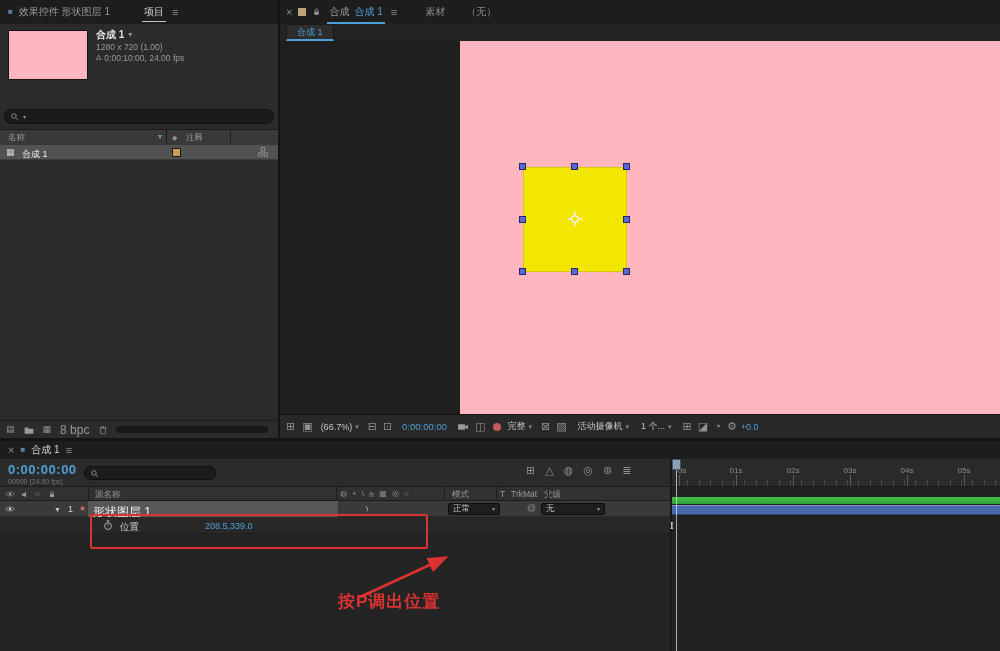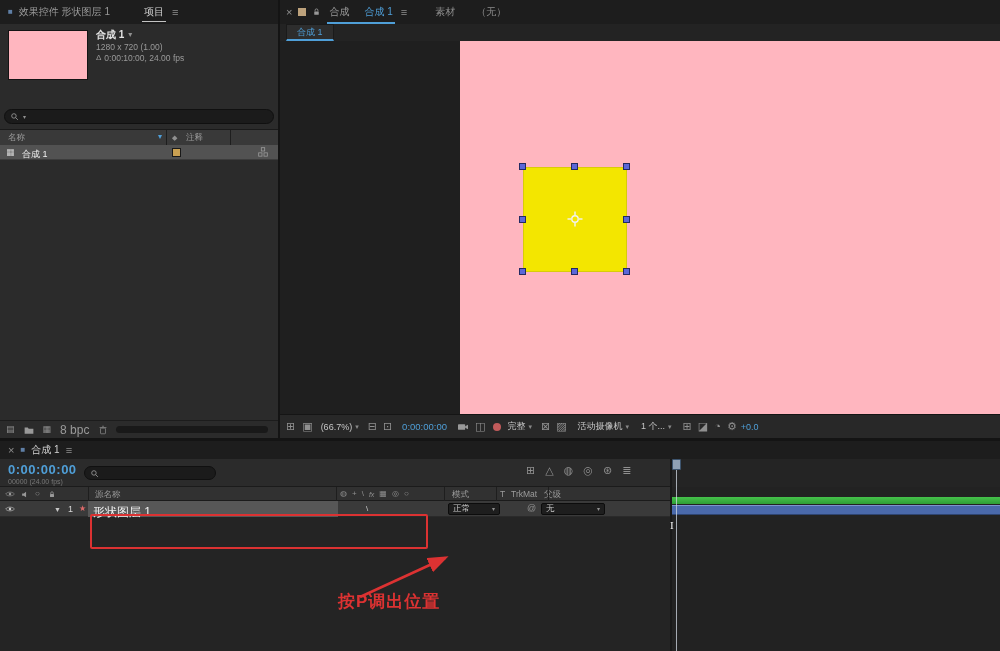--- a/index.html
+++ b/index.html
@@ -109,21 +109,21 @@
 
     <div class="abs tabbar flex" style="left:0;top:0;width:720px;height:24px;padding:0 6px;gap:6px">
       <span class="ico" style="font-size:11px">×</span>
       <span style="width:8px;height:8px;background:#bda27c;display:inline-block"></span>
       <span class="svgico">
           <svg width="9" height="10" viewBox="0 0 16 16">
             <rect x="4" y="7" width="8" height="6" rx="1" fill="currentColor"></rect>
             <path d="M5.5 7 V5 a2.5 2.5 0 0 1 5 0 V7" fill="none" stroke="currentColor" stroke-width="1.5"></path>
           </svg>
         </span>
-      <span class="flex" style="gap:15px;border-bottom:2px solid #4f9fd8;padding:4px 2px 3px">
+      <span class="flex" style="gap:5px;border-bottom:2px solid #4f9fd8;padding:4px 2px 3px">
         <span style="color:#9a9a9a">合成</span>
         <span class="blue">合成 1</span>
       </span>
       <span class="ico" style="font-size:11px">≡</span>
       <span class="flex" style="margin-left:22px;gap:21px">
         <span style="color:#8d8d8d">素材</span>
         <span style="color:#8d8d8d">（无）</span>
       </span>
     </div>
 
@@ -283,21 +283,41 @@
         <span>正常</span>
         <span class="car ico" style="font-size:6px">▾</span>
       </span>
       <span class="abs ico" style="left:527px;top:3px;font-size:9px">@</span>
       <span class="ddbox" style="left:541px;top:2px;width:64px">
         <span>无</span>
         <span class="car ico" style="font-size:6px">▾</span>
       </span>
     </div>
 
-
+    <div class="abs" style="left:0;top:76px;width:672px;height:17px;background:#282828;border-bottom:1px solid #202020">
+      <span class="abs svgico" style="left:103px;top:3px;color:#c0c0c0">
+          <svg width="10" height="11" viewBox="0 0 16 18">
+            <circle cx="8" cy="10" r="5.5" fill="none" stroke="currentColor" stroke-width="1.4"></circle>
+            <line x1="8" y1="10" x2="8" y2="6.5" stroke="currentColor"></line>
+            <line x1="6" y1="1.5" x2="10" y2="1.5" stroke="currentColor" stroke-width="1.6"></line>
+            <line x1="8" y1="1.5" x2="8" y2="4" stroke="currentColor"></line>
+          </svg>
+        </span>
+      <span class="abs" style="left:120px;top:3.5px;font-size:9.5px;color:#d5d5d5">位置</span>
+      <span class="abs blue" style="left:205px;top:3.5px;font-size:9px">208.5,339.0</span>
+    </div>
+
+    <div class="abs ruler" style="left:672px;top:18px;width:328px;height:28px">
+      <span class="rlabel" style="left:10px">0s</span>
+      <span class="rlabel" style="left:64px">01s</span>
+      <span class="rlabel" style="left:121px">02s</span>
+      <span class="rlabel" style="left:178px">03s</span>
+      <span class="rlabel" style="left:235px">04s</span>
+      <span class="rlabel" style="left:292px">05s</span>
+    </div>
     <div class="abs" style="left:672px;top:46px;width:328px;height:167px;background:#222"></div>
     <div class="abs" style="left:672px;top:56px;width:328px;height:7px;background:linear-gradient(#45c24b,#2f9e35)"></div>
     <div class="abs" style="left:672px;top:64px;width:328px;height:10px;background:#4a69aa;border-top:1px solid #7b95cc;border-bottom:1px solid #2e4470"></div>
     <div class="abs" style="left:670px;top:18px;width:2px;height:195px;background:#191919"></div>
     <div class="abs" style="left:676px;top:18px;width:1px;height:195px;background:rgba(210,218,228,.75)"></div>
     <div class="abs" style="left:672px;top:18px;width:9px;height:11px;background:#8fa0b4;border:1px solid #3d546e;border-radius:1px"></div>
     <span class="abs" style="left:670px;top:78px;color:#f5f5f5;font-size:11px;font-family:'Liberation Serif','DejaVu Serif',serif">I</span>
 
     <div class="abs" style="left:90px;top:73px;width:338px;height:35px;border:2px solid #dc3232;border-radius:2px;z-index:20"></div>
     <svg class="abs" style="left:335px;top:107px;z-index:20" width="125" height="55" viewBox="0 0 125 55">

